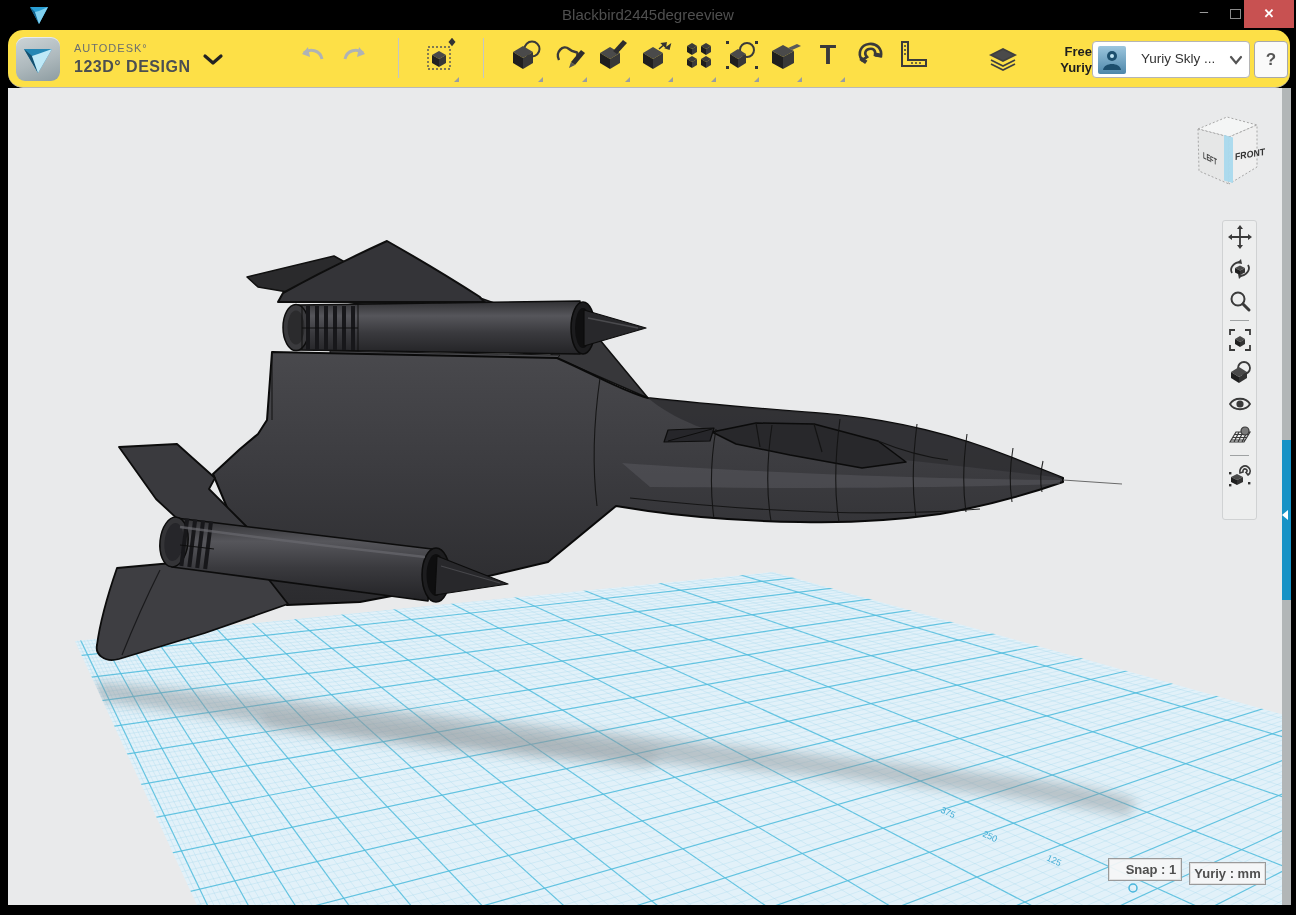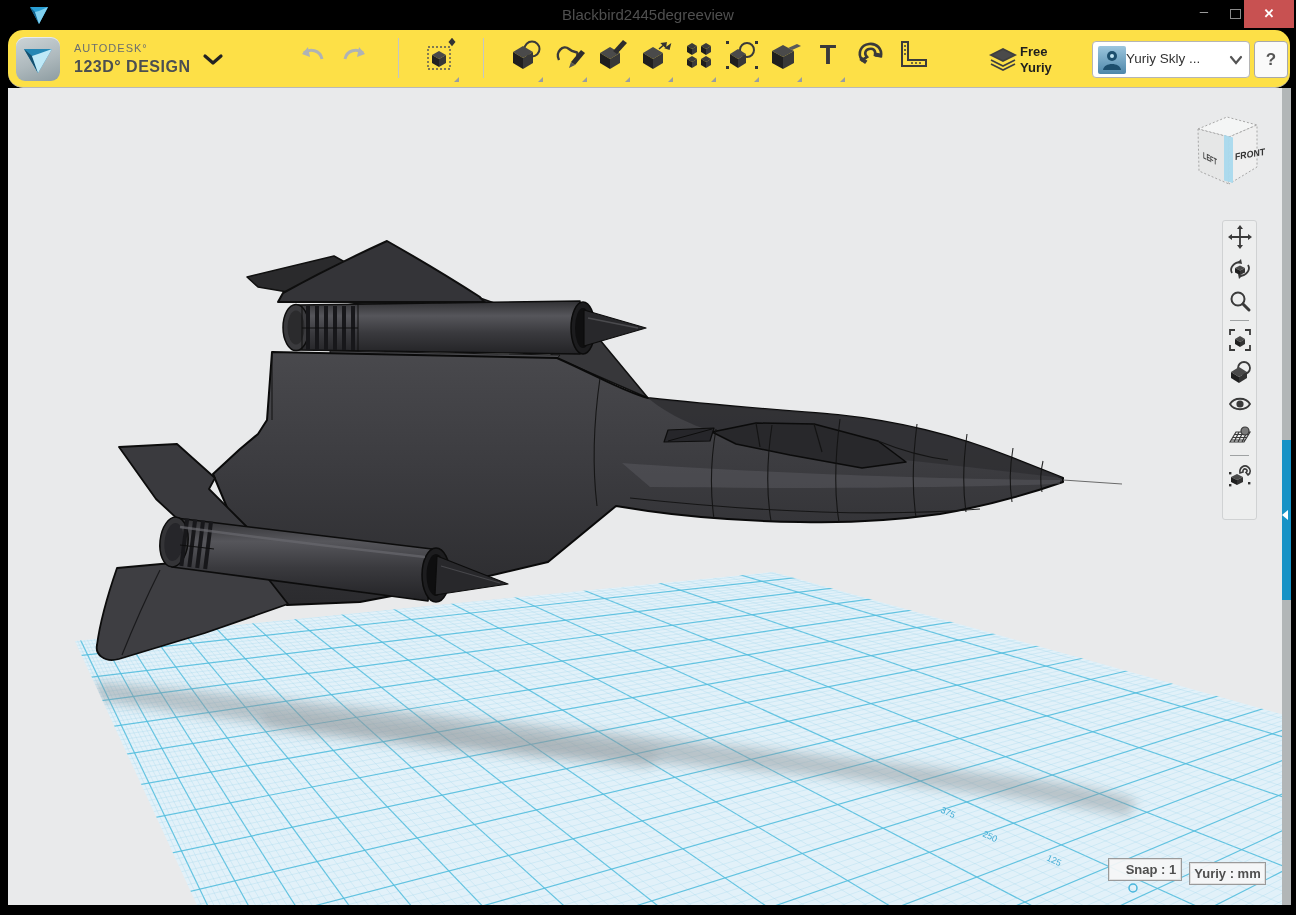--- a/index.html
+++ b/index.html
@@ -24,27 +24,27 @@
              box-shadow:inset 0 1px 0 rgba(255,255,255,.6);}
   .brand{position:absolute;left:66px;top:12px;line-height:1.1;}
   .brand .l1{font-size:11px;color:#6a6e70;letter-spacing:1px;}
   .brand .l2{font-size:16px;font-weight:bold;color:#4b4f51;letter-spacing:.5px;margin-top:4px;}
   .tb-chevron{position:absolute;left:193px;top:20px;width:24px;height:20px;}
   .tb-btn{position:absolute;top:8px;width:36px;height:46px;}
   .tb-sep{position:absolute;top:8px;width:1px;height:40px;background:#c4c6c7;}
   .caret{position:absolute;right:2px;bottom:2px;width:0;height:0;
          border-left:5px solid transparent;border-bottom:5px solid #9a9da0;}
   .member-stack{position:absolute;left:980px;top:15px;width:30px;height:30px;}
-  .member-text{position:absolute;left:1012px;top:14px;width:72px;text-align:left;
+  .member-text{position:absolute;left:1012px;top:14px;width:72px;text-align:right;
                font-size:13px;font-weight:bold;color:#1e1e1e;line-height:1.2;}
   .user-pill{position:absolute;left:1084px;top:11px;width:158px;height:37px;background:#fff;
              border:1px solid #b5b5b5;border-radius:4px;}
   .avatar{position:absolute;left:5px;top:4px;width:28px;height:28px;border-radius:2px;
           background:linear-gradient(180deg,#9cc6de 0%,#4e87aa 100%);overflow:hidden;}
-  .user-name{position:absolute;left:33px;top:9px;font-size:13.5px;color:#333;white-space:nowrap;}
+  .user-name{position:absolute;left:48px;top:9px;font-size:13.5px;color:#333;white-space:nowrap;}
   .pill-chevron{position:absolute;right:6px;top:13px;}
   .help-btn{position:absolute;left:1246px;top:11px;width:34px;height:37px;background:#fafafa;
             border:1px solid #a8a8a8;border-radius:4px;color:#555;font-size:17px;font-weight:bold;
             text-align:center;line-height:35px;}
   
   .canvas{position:absolute;left:8px;top:88px;width:1274px;height:817px;background:#e9eaeb;overflow:hidden;}
   .scene{position:absolute;left:0;top:0;}
   
   .nav-panel{position:absolute;left:1214px;top:132px;width:35px;height:300px;
              border:1px solid #d0d2d3;border-radius:3px;background:rgba(240,241,241,.55);}

